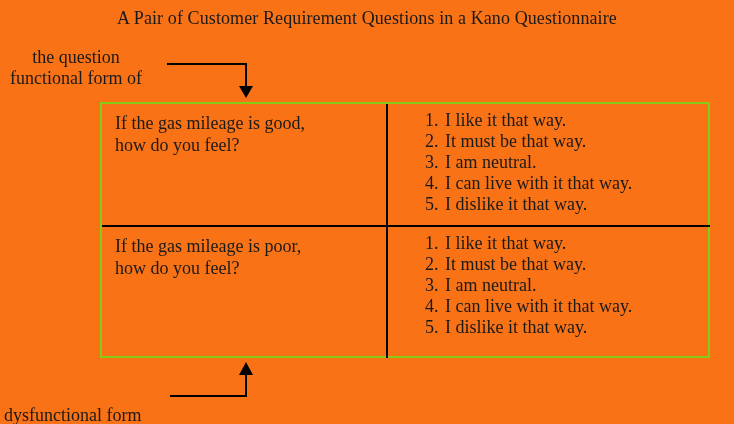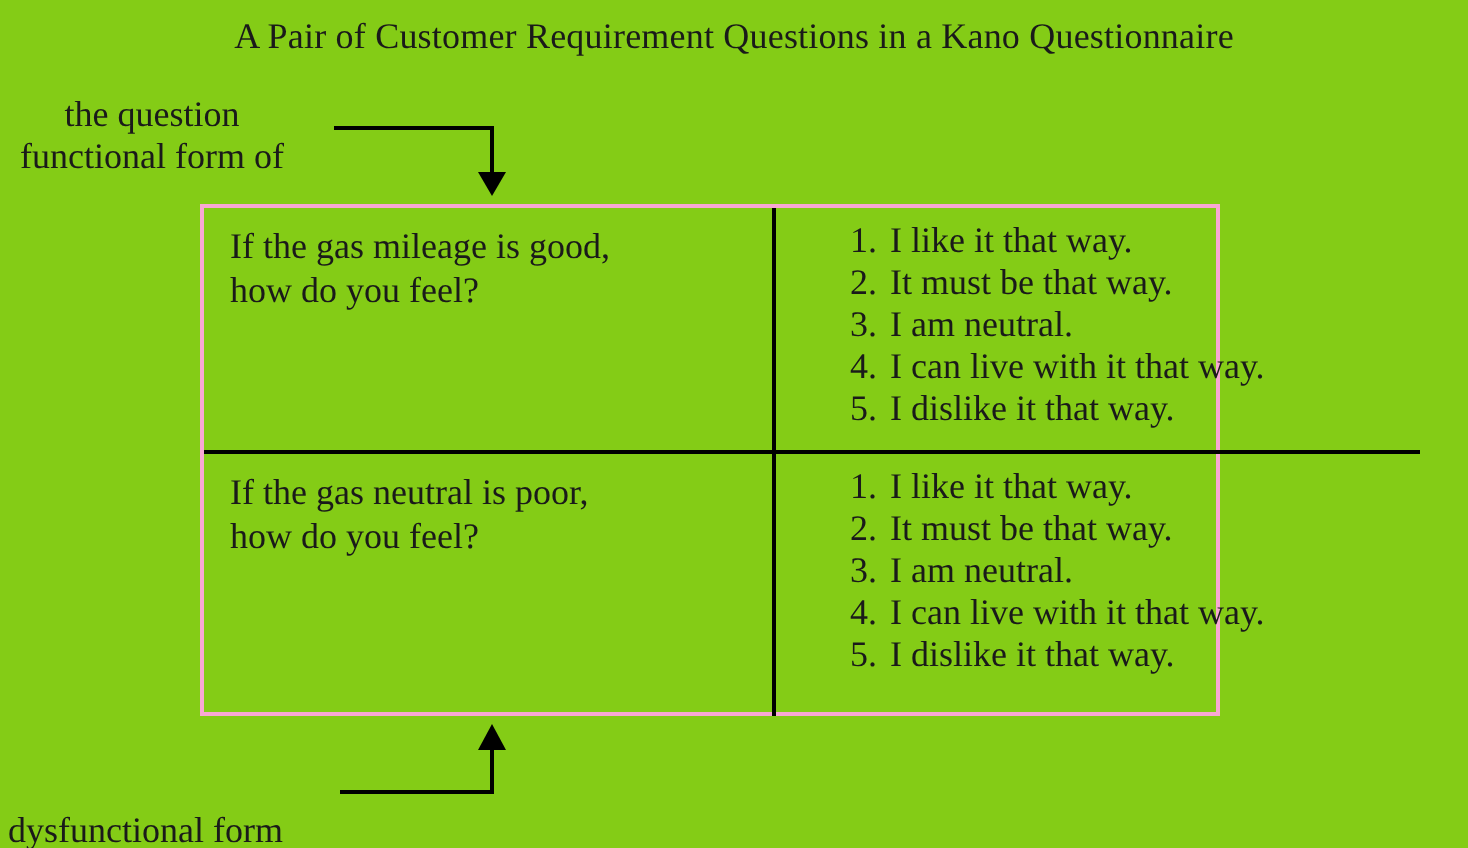--- a/index.html
+++ b/index.html
@@ -1,36 +1,36 @@
 <!DOCTYPE html>
 <html><head>
 <meta charset="utf-8">
 <style>
   html,body{margin:0;padding:0;background:#ffffff;}
   .page{
     position:relative;
     width:734px;height:424px;
-    background:#84cc16;
+    background:#f97316;
     font-family:"Liberation Serif", serif;
     color:#1a1a1a;
     overflow:hidden;
     text-decoration:underline;
   }
   .title{
     position:absolute;top:8px;left:0;width:100%;
     text-align:center;font-size:18px;letter-spacing:0.1px;
   }
   .label{
     position:absolute;font-size:18px;line-height:21px;text-align:center;
   }
   .label-functional{top:47px;left:10px;}
   .label-dysfunctional{top:373px;left:4px;margin-top:32px;}
   .kano-table{
-    position:absolute;left:100px;top:102px;width:510px;height:256px;
-    box-sizing:border-box;border:2px solid #f9a8d4;
+    position:absolute;left:100px;top:102px;width:610px;height:256px;
+    box-sizing:border-box;border:2px solid #84cc16;
     display:grid;
     grid-template-columns:286px 322px;
     grid-template-rows:123px 131px;
   }
   .cell{box-sizing:border-box;overflow:hidden;}
   .cell-q{border-right:2px solid #000;padding:8px 8px 0 13px;font-size:18px;line-height:22px;}
   .row-top{border-bottom:2px solid #000;}
   .cell-a{padding:6px 0 0 37px;font-size:18px;line-height:21px;}
   .answer-row{display:flex;}
   .answer-row .num{width:20px;flex:0 0 20px;}
@@ -83,21 +83,21 @@
         <span class="num">4.</span>
         <span>I can live with it that way.</span>
       </div>
       <div class="answer-row">
         <span class="num">5.</span>
         <span>I dislike it that way.</span>
       </div>
     </div>
 
     <div class="cell cell-q">
-      <div>If the gas neutral is poor,</div>
+      <div>If the gas mileage is poor,</div>
       <div>how do you feel?</div>
     </div>
 
     <div class="cell cell-a">
       <div class="answer-row">
         <span class="num">1.</span>
         <span>I like it that way.</span>
       </div>
       <div class="answer-row">
         <span class="num">2.</span>

